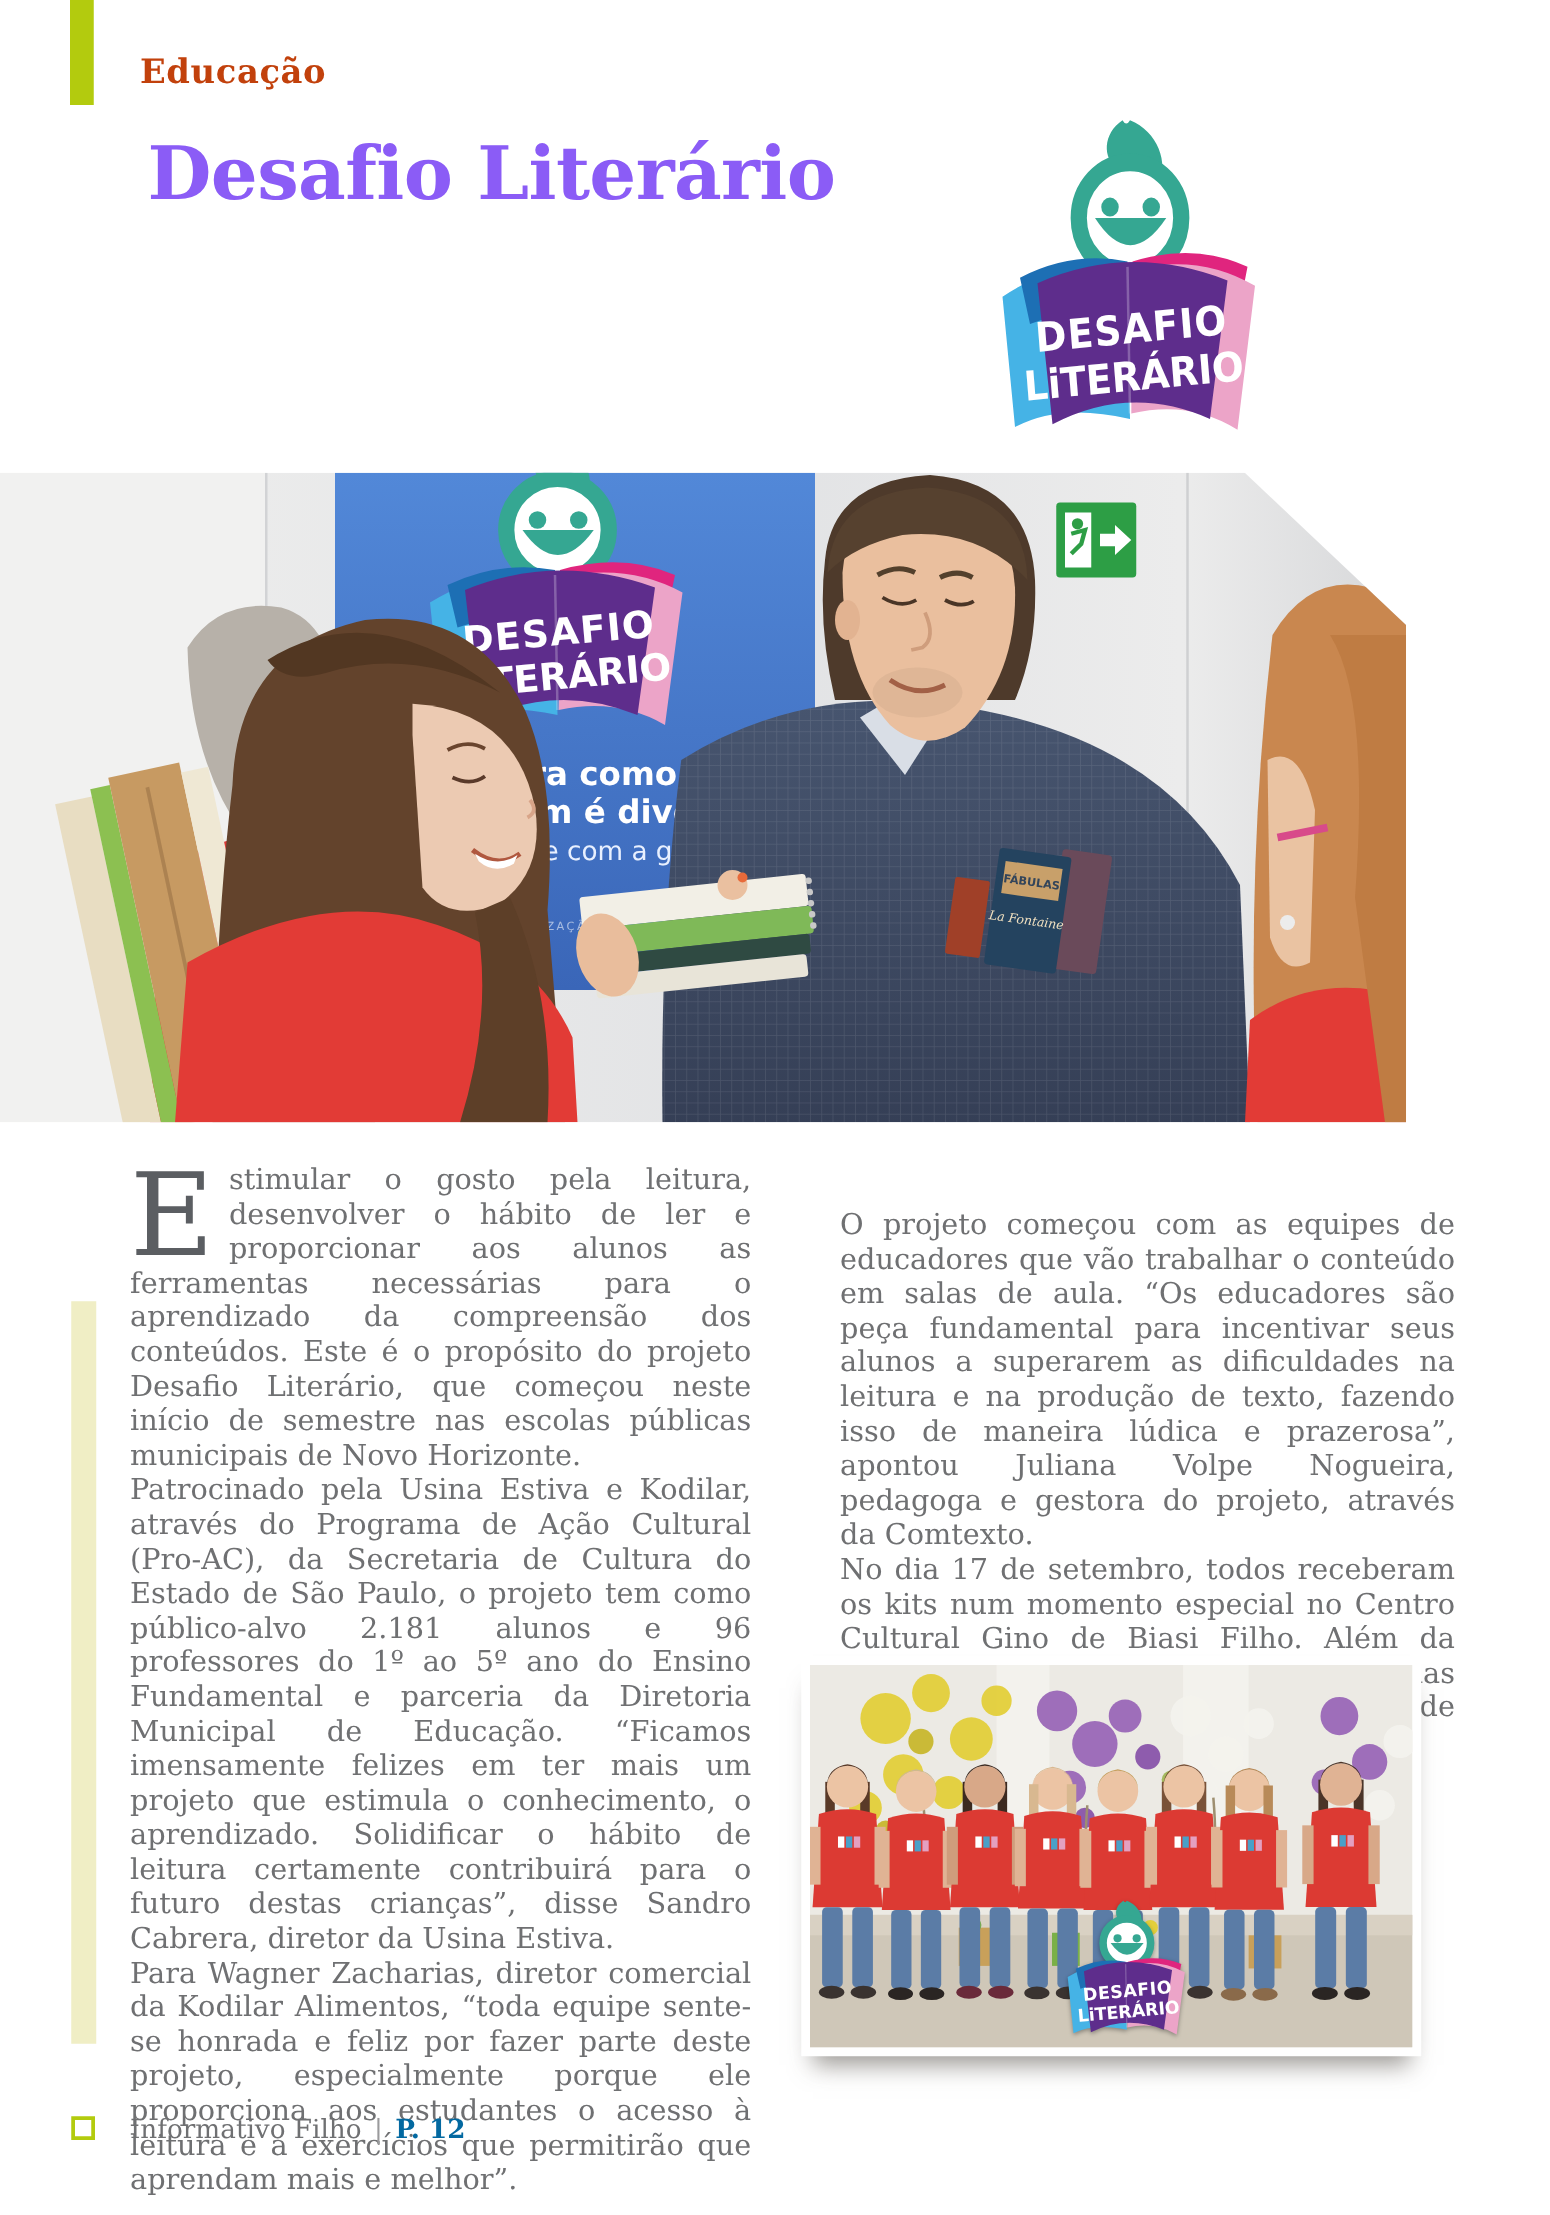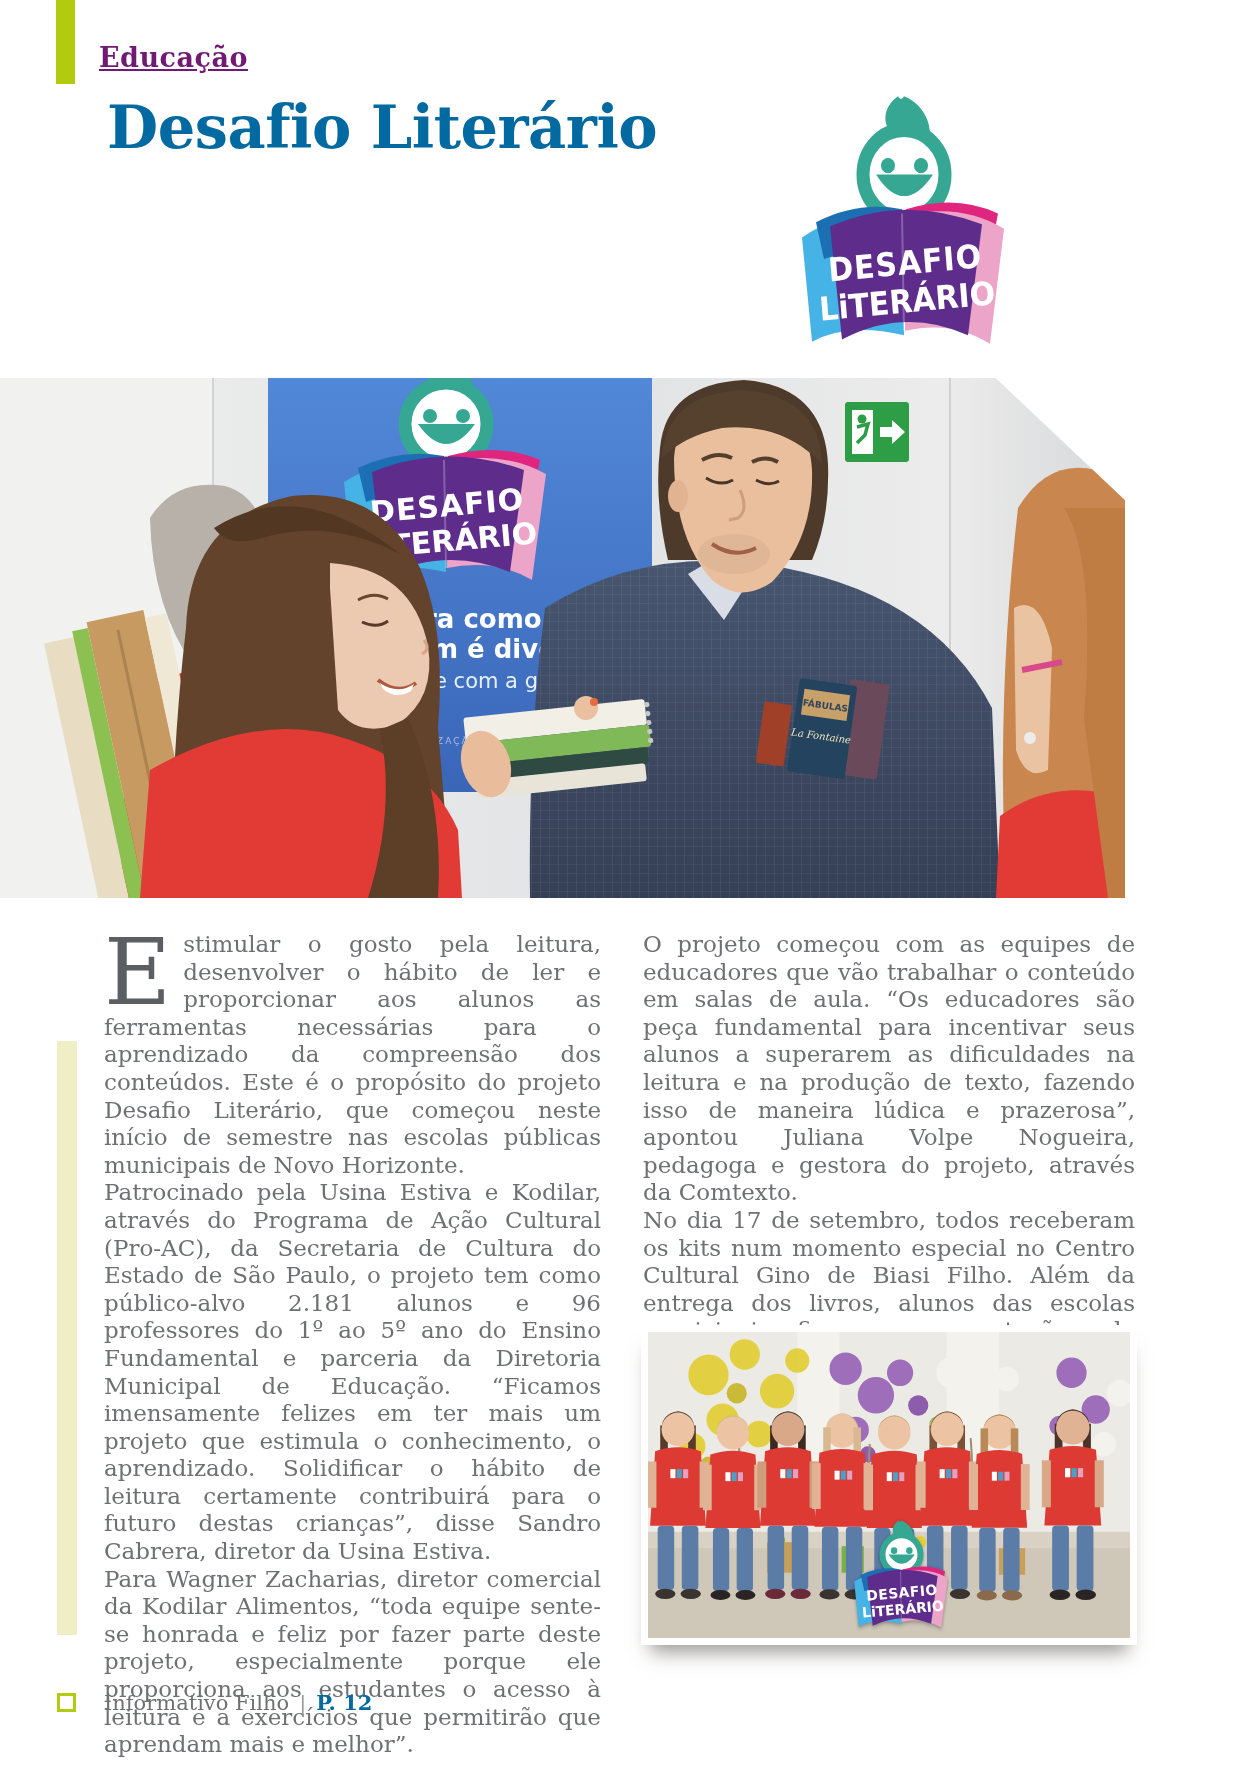--- a/index.html
+++ b/index.html
@@ -4,43 +4,43 @@
 <style>
   html,body{margin:0;padding:0;background:#9a9a9a;}
   .page{
     position:relative;width:1240px;height:1772px;background:#ffffff;
     margin:0 auto;overflow:hidden;outline:1px solid #d8d8d8;
     font-family:"DejaVu Serif","Liberation Serif",serif;
   }
   
   .top-accent-bar{position:absolute;left:56px;top:0;width:19px;height:84px;background:#b3cb0e;}
   .section-label{
-    position:absolute;left:99px;top:42px;font-weight:bold;font-size:27px;color:#701a75;letter-spacing:.5px;text-decoration:underline;
+    position:absolute;left:112px;top:42px;font-weight:bold;font-size:27px;color:#c2410c;letter-spacing:.5px;
   }
   .headline{
-    position:absolute;left:102px;top:88px;margin:5px;width:720px;
-    font-size:59px;line-height:69px;font-weight:bold;color:#0369a1;letter-spacing:-.5px;
+    position:absolute;left:102px;top:88px;margin:16px;width:720px;
+    font-size:59px;line-height:69px;font-weight:bold;color:#8b5cf6;letter-spacing:-.5px;
   }
   .headline .line{display:block;}
   .logo-header{position:absolute;left:788px;top:94px;width:230px;height:252px;}
   
   .main-photo{
     position:absolute;left:0;top:378px;width:1125px;height:520px;
     clip-path:polygon(0 0,88.5% 0,100% 23.5%,100% 100%,0 100%);
   }
   .main-photo svg{display:block;width:100%;height:100%;}
   
   .column{
     position:absolute;top:931px;width:497px;
     font-size:23px;line-height:27.6px;color:#6f7072;text-align:justify;
     hyphens:auto;-webkit-hyphens:auto;
   }
   .column p{margin:0;}
   .column-left{left:104px;}
-  .column-right{left:643px;width:492px;}
+  .column-right{left:672px;width:492px;margin-top:36px;}
   .dropcap{
     float:left;font-size:92px;line-height:74px;color:#5b5e62;font-weight:normal;
     margin:5px 12px 0 0;
   }
   
   .photo-frame{
     position:absolute;left:641px;top:1325px;width:482px;height:306px;
     background:#ffffff;padding:7px;
     box-shadow:0 16px 18px -9px rgba(75,70,62,.55);
   }

